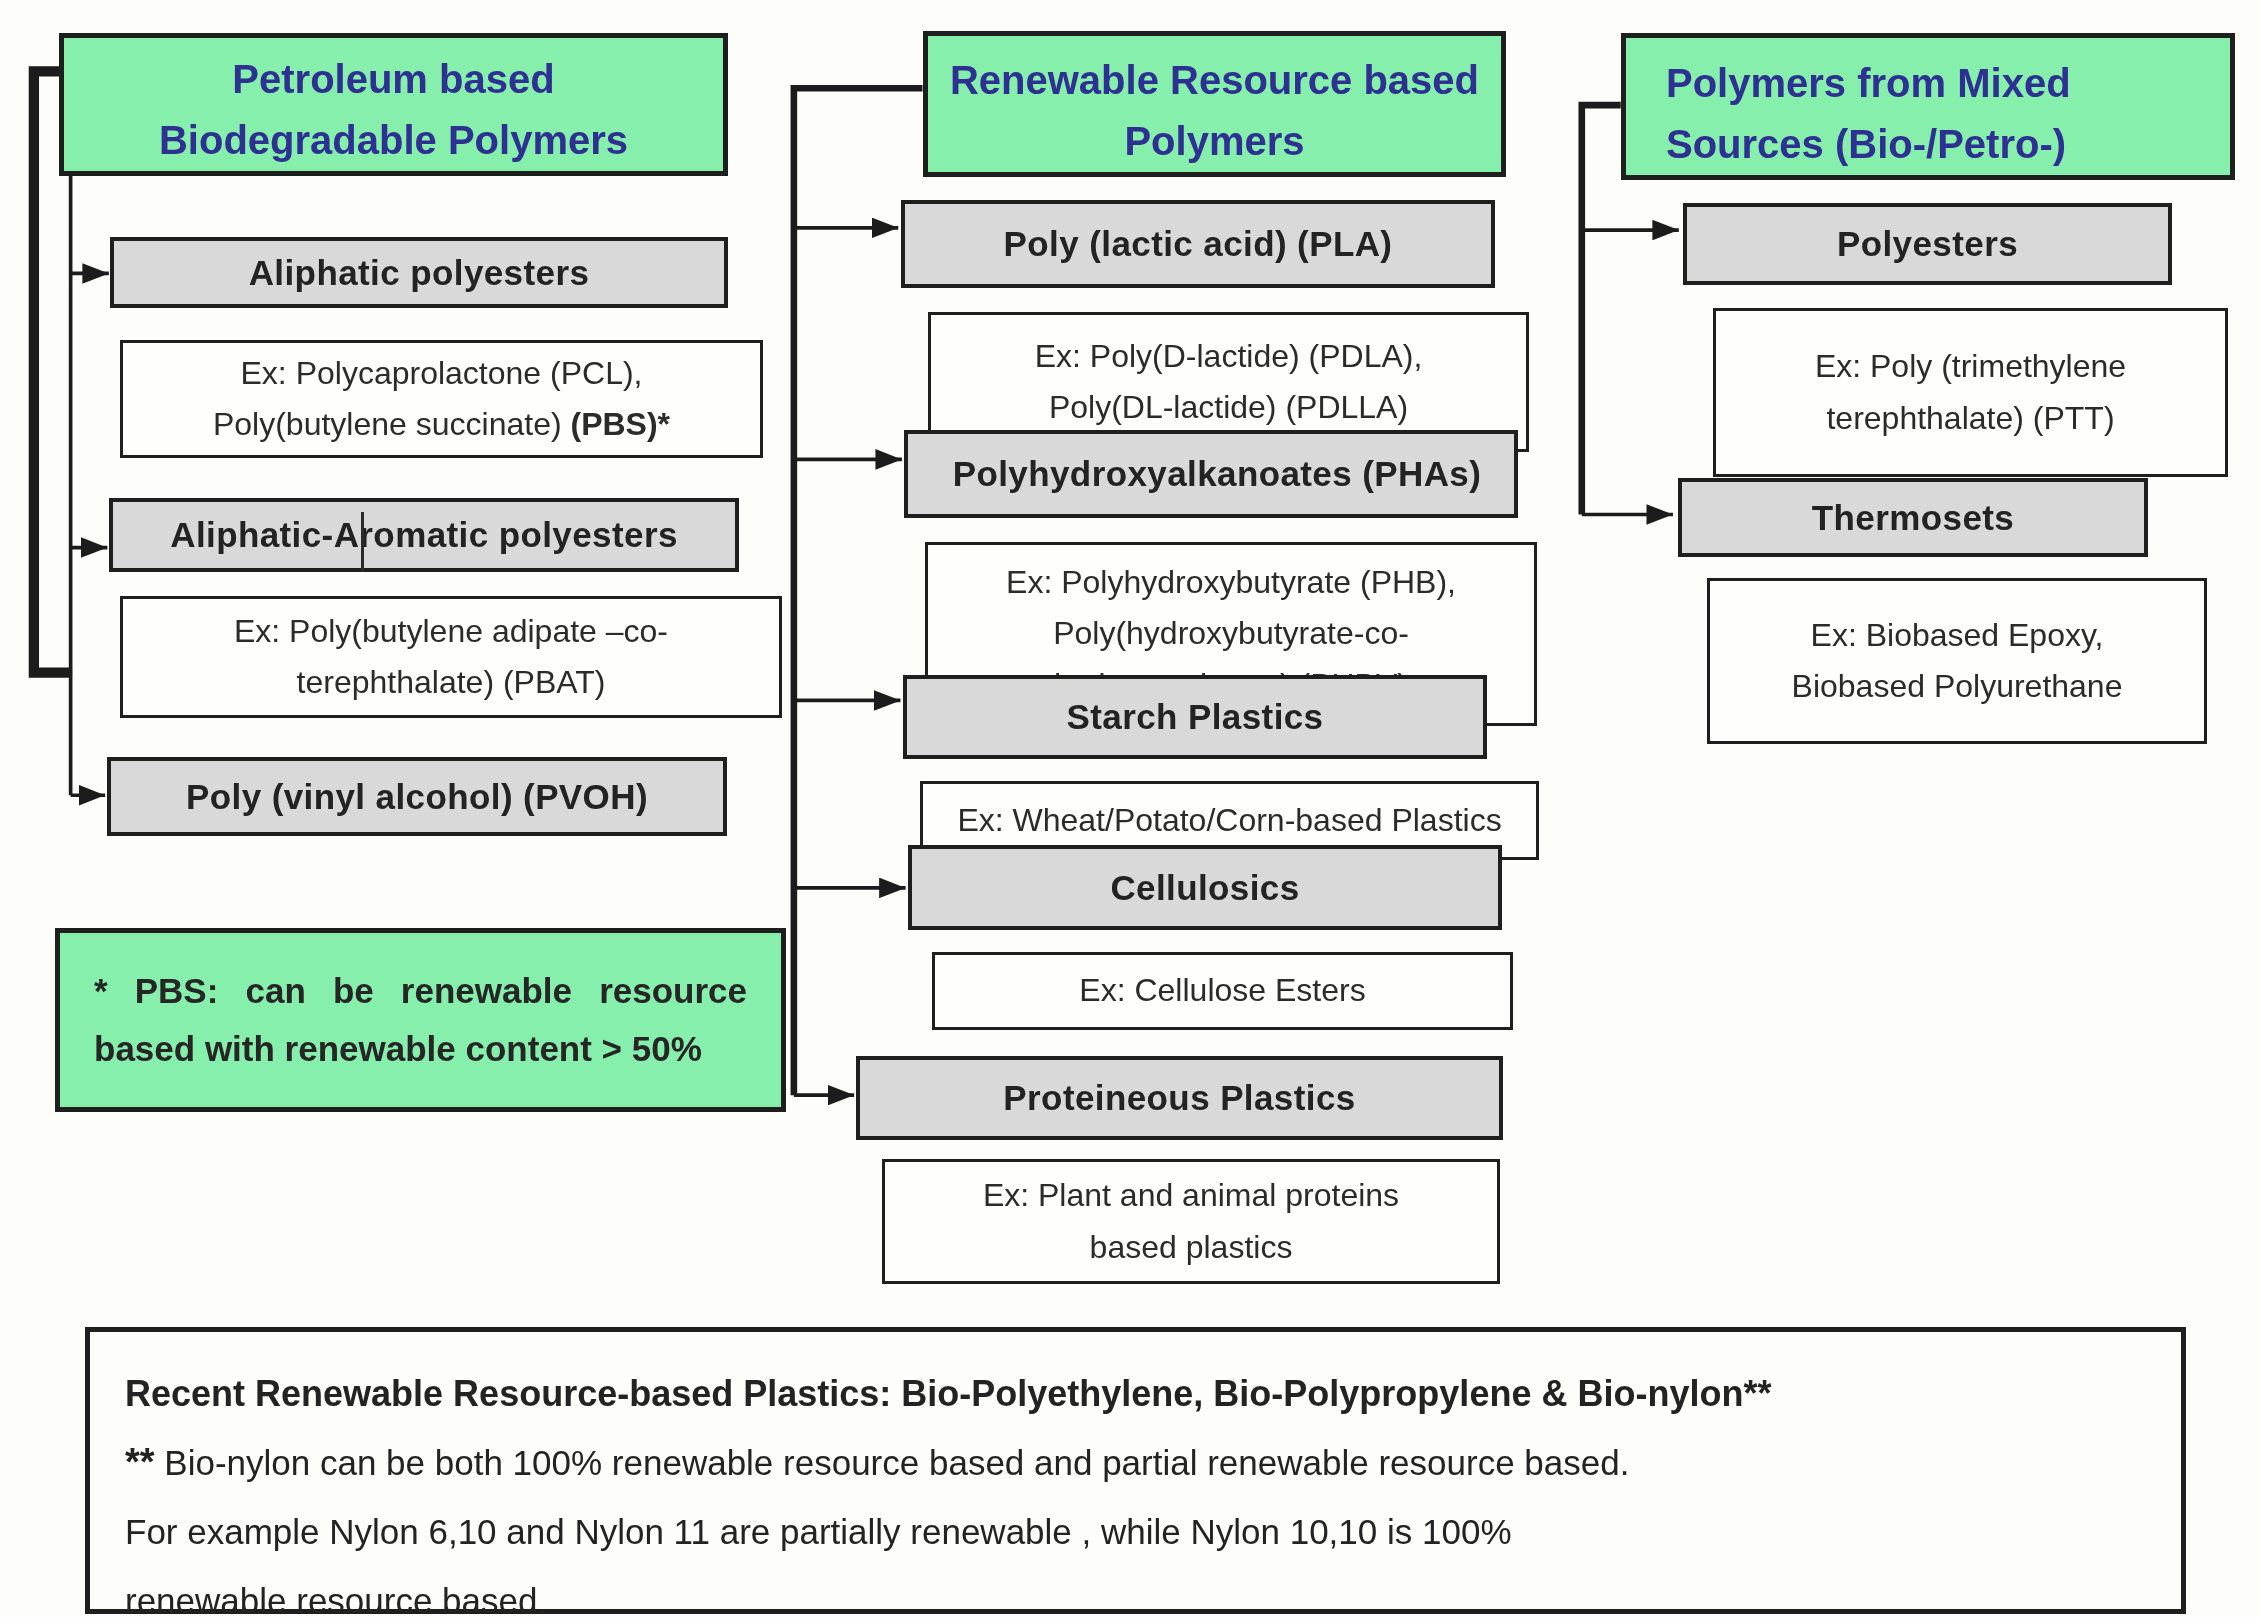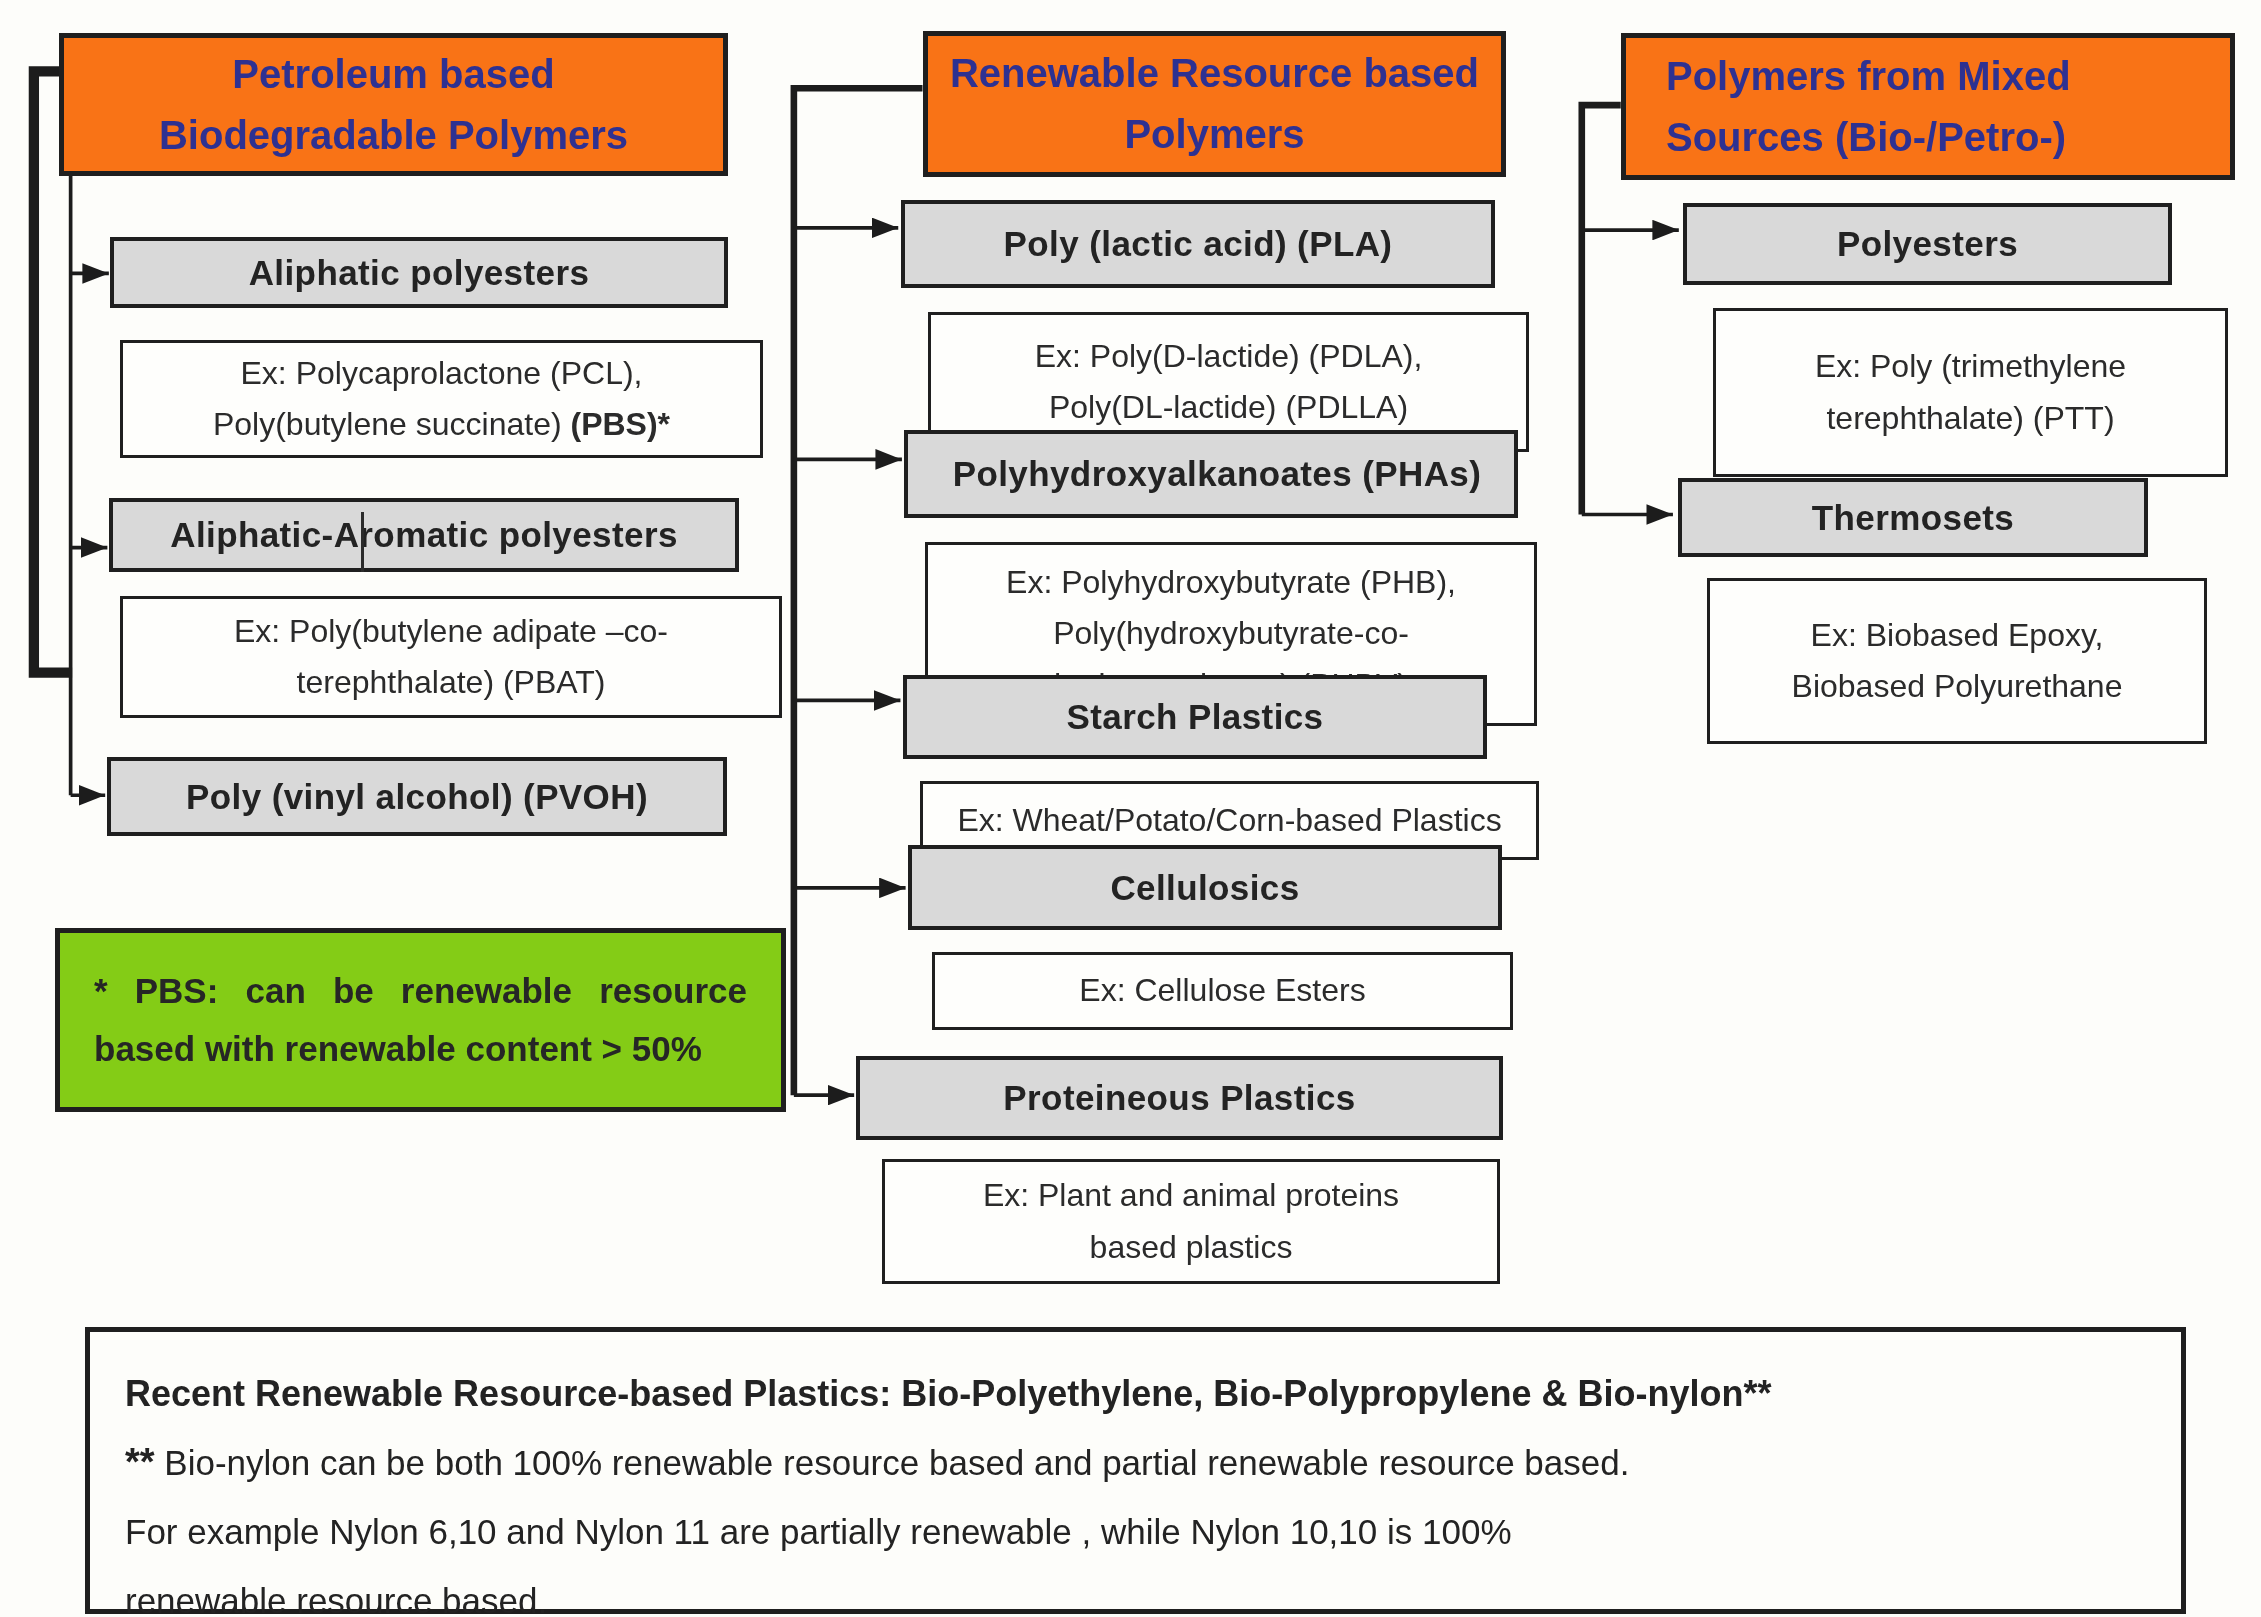--- a/index.html
+++ b/index.html
@@ -7,37 +7,37 @@
     width:2261px;height:1617px;
     background:#fdfdfa;
     font-family:"Liberation Sans", sans-serif;
     position:relative;
     overflow:hidden;
   }
   .canvas{position:absolute;left:0;top:0;width:2261px;height:1617px;}
   svg.connectors{position:absolute;left:0;top:0;z-index:0;}
   .box{position:absolute;box-sizing:border-box;border:4.4px solid #1f1f1f;z-index:1;}
   .hdr{
-    background:#f97316;border-width:5.1px;
-    display:flex;flex-direction:column;align-items:center;justify-content:center;
+    background:#86efac;border-width:5.1px;
+    display:flex;flex-direction:column;align-items:center;justify-content:flex-end;
     color:#2e3191;font-weight:bold;font-size:40px;line-height:1.52;text-align:center;
   }
   .hdr.left-align{align-items:flex-start;text-align:left;padding-left:40px;}
   .bar{
     background:#d9d9d9;
     display:flex;align-items:center;justify-content:center;
     font-weight:bold;font-size:35px;color:#232323;letter-spacing:0.4px;
   }
   .ex{
     background:#fefefc;border-width:3.7px;
     display:flex;flex-direction:column;align-items:center;justify-content:center;
     font-size:32px;color:#2b2b2b;line-height:1.6;text-align:center;margin-top:27px;
   }
   .footnote{
-    background:#84cc16;border-width:5.1px;
+    background:#86efac;border-width:5.1px;
     font-weight:bold;font-size:35px;color:#262626;line-height:1.65;
     padding:29px 34px;text-align:justify;
   }
   .bottomnote{
     background:#fdfdfa;border-width:5.1px;
     font-size:35px;color:#232323;line-height:69px;
     padding:26.5px 35px;
   }
   .bottomnote .l1{font-weight:bold;font-size:36px;}
   .bn-marker{font-weight:bold;font-size:38px;}

